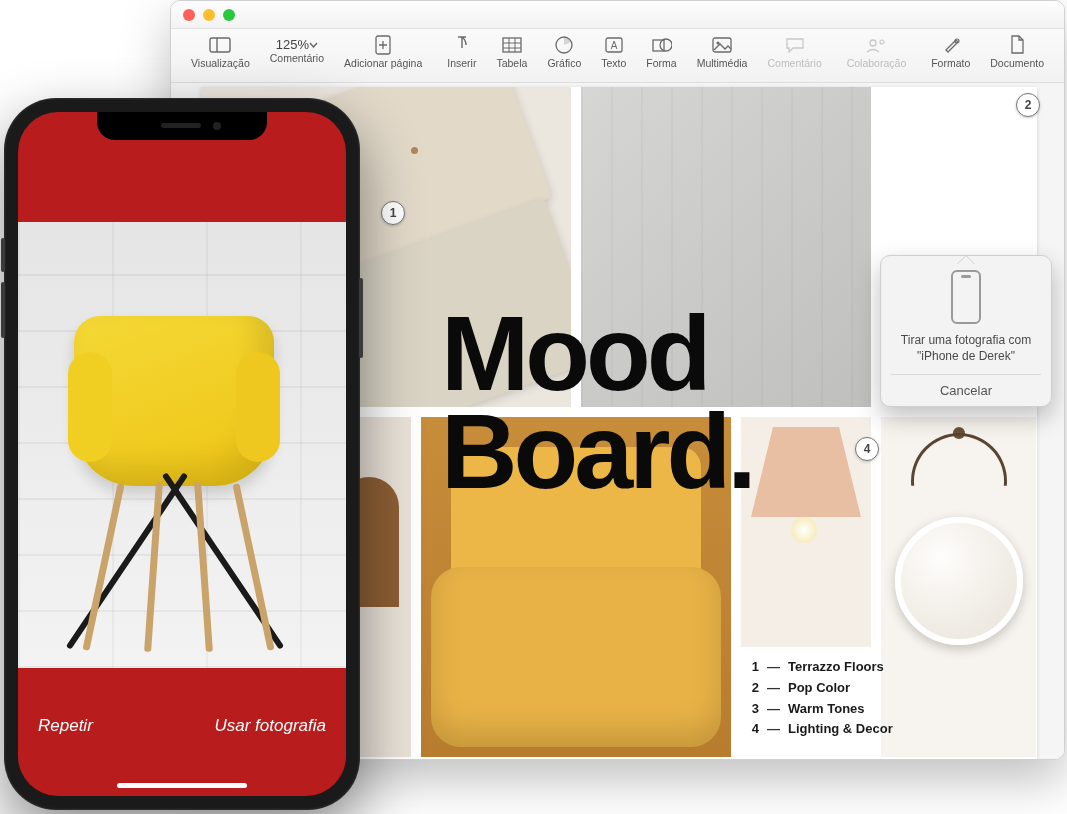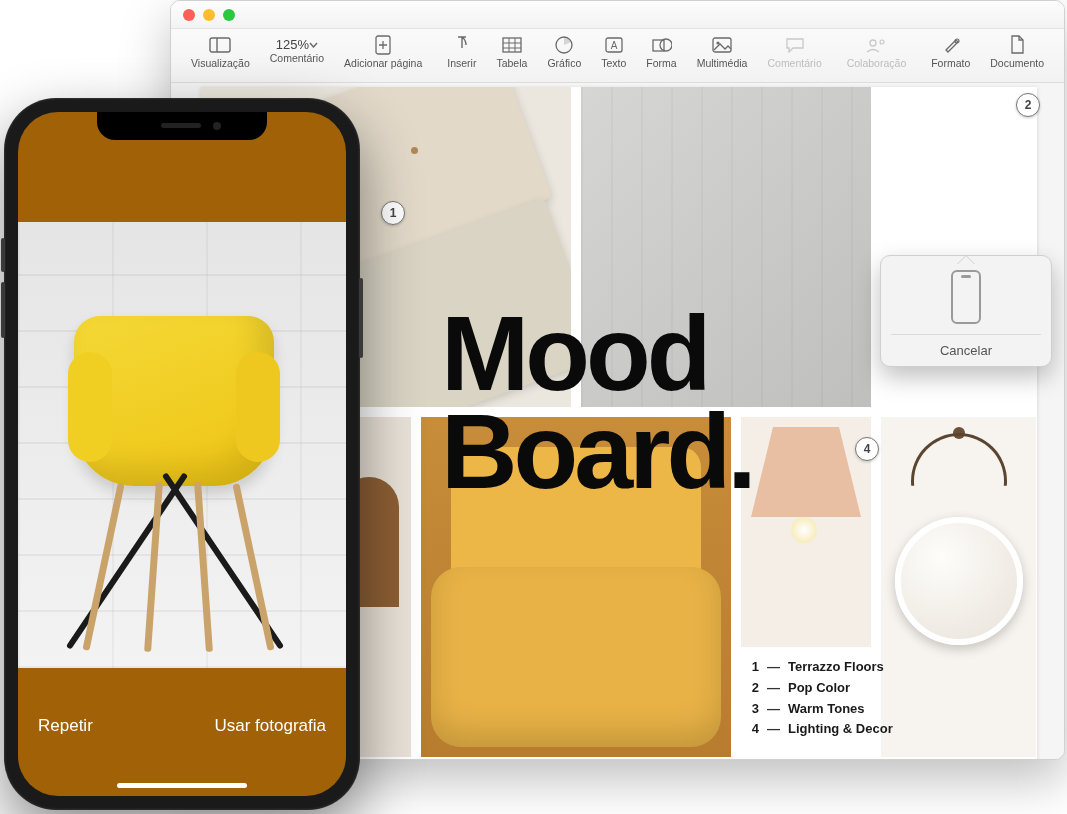--- a/index.html
+++ b/index.html
@@ -170,21 +170,21 @@
     box-shadow: 0 25px 60px rgba(0,0,0,.45), inset 0 0 3px rgba(255,255,255,.2);
   }
   .iphone-btn{position:absolute;background:#3a3a3a;border-radius:3px;}
   .notch{
     position:absolute; top:14px; left:50%; transform:translateX(-50%);
     width:170px; height:28px; background:#000; border-radius:0 0 18px 18px; z-index:3;
   }
   .notch::before{content:"";position:absolute;right:46px;top:10px;width:8px;height:8px;border-radius:50%;background:#222;}
   .notch::after{content:"";position:absolute;left:64px;top:11px;width:40px;height:5px;border-radius:3px;background:#222;}
   .screen{
-    width:100%; height:100%; background:#a16207; border-radius:40px; overflow:hidden; position:relative;
+    width:100%; height:100%; background:#b91c1c; border-radius:40px; overflow:hidden; position:relative;font-style:italic;
   }
   .viewfinder{
     position:absolute; left:0; right:0; top:110px; height:446px;
     background:#efefef;
   }
   .brick{position:absolute;inset:0;background:
     linear-gradient(#e5e5e5,#f3f3f3);
   }
   .brick::after{content:"";position:absolute;inset:0;background:
     repeating-linear-gradient(0deg, rgba(0,0,0,.05) 0 2px, transparent 2px 56px),
@@ -420,20 +420,24 @@
       </div>
 
       <div class="marker" style="left:180px;top:114px">1</div>
       <div class="marker" style="left:654px;top:350px">4</div>
     </div>
 
     <div class="marker" style="right:24px;top:10px">2</div>
 
     <div class="popover">
       <div class="pop-phone"></div>
+      <div class="pop-text">
+        <span>Tirar uma fotografia com</span><br>
+        <span>"iPhone de Derek"</span>
+      </div>
       <div class="pop-cancel">Cancelar</div>
     </div>
   </div>
 </div>
 
 <div class="iphone">
   <div class="iphone-btn" style="right:-3px;top:180px;width:4px;height:80px"></div>
   <div class="iphone-btn" style="left:-3px;top:140px;width:4px;height:34px"></div>
   <div class="iphone-btn" style="left:-3px;top:184px;width:4px;height:56px"></div>
   <div class="notch"></div>

